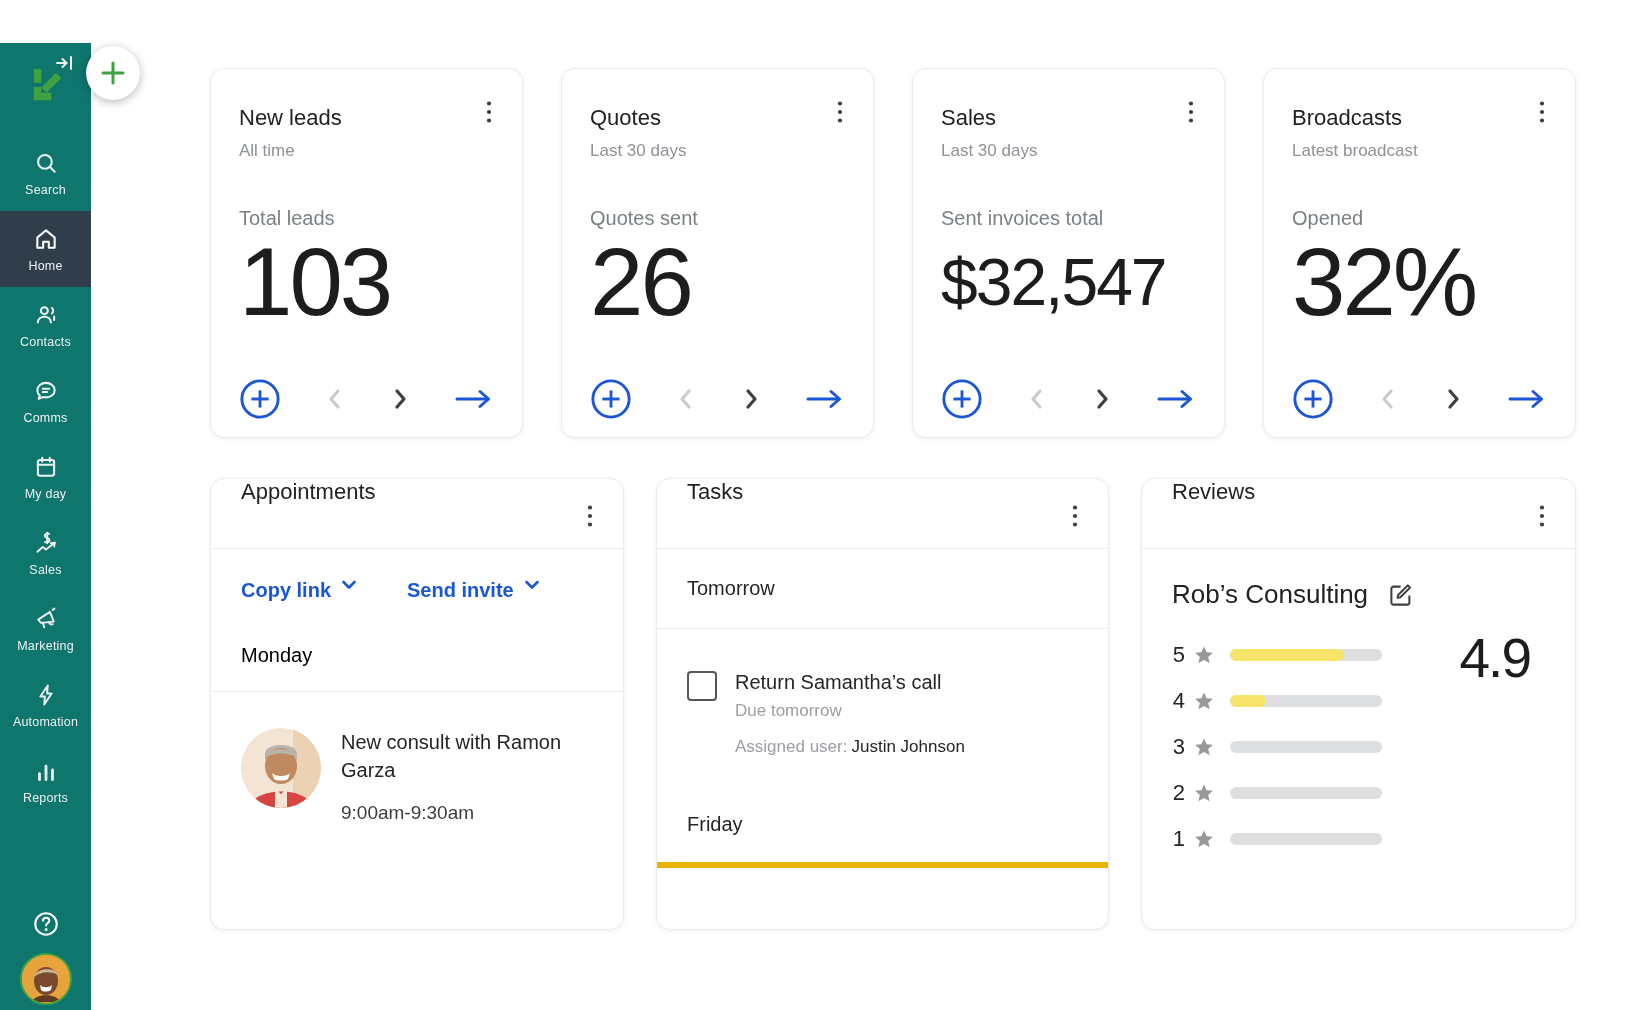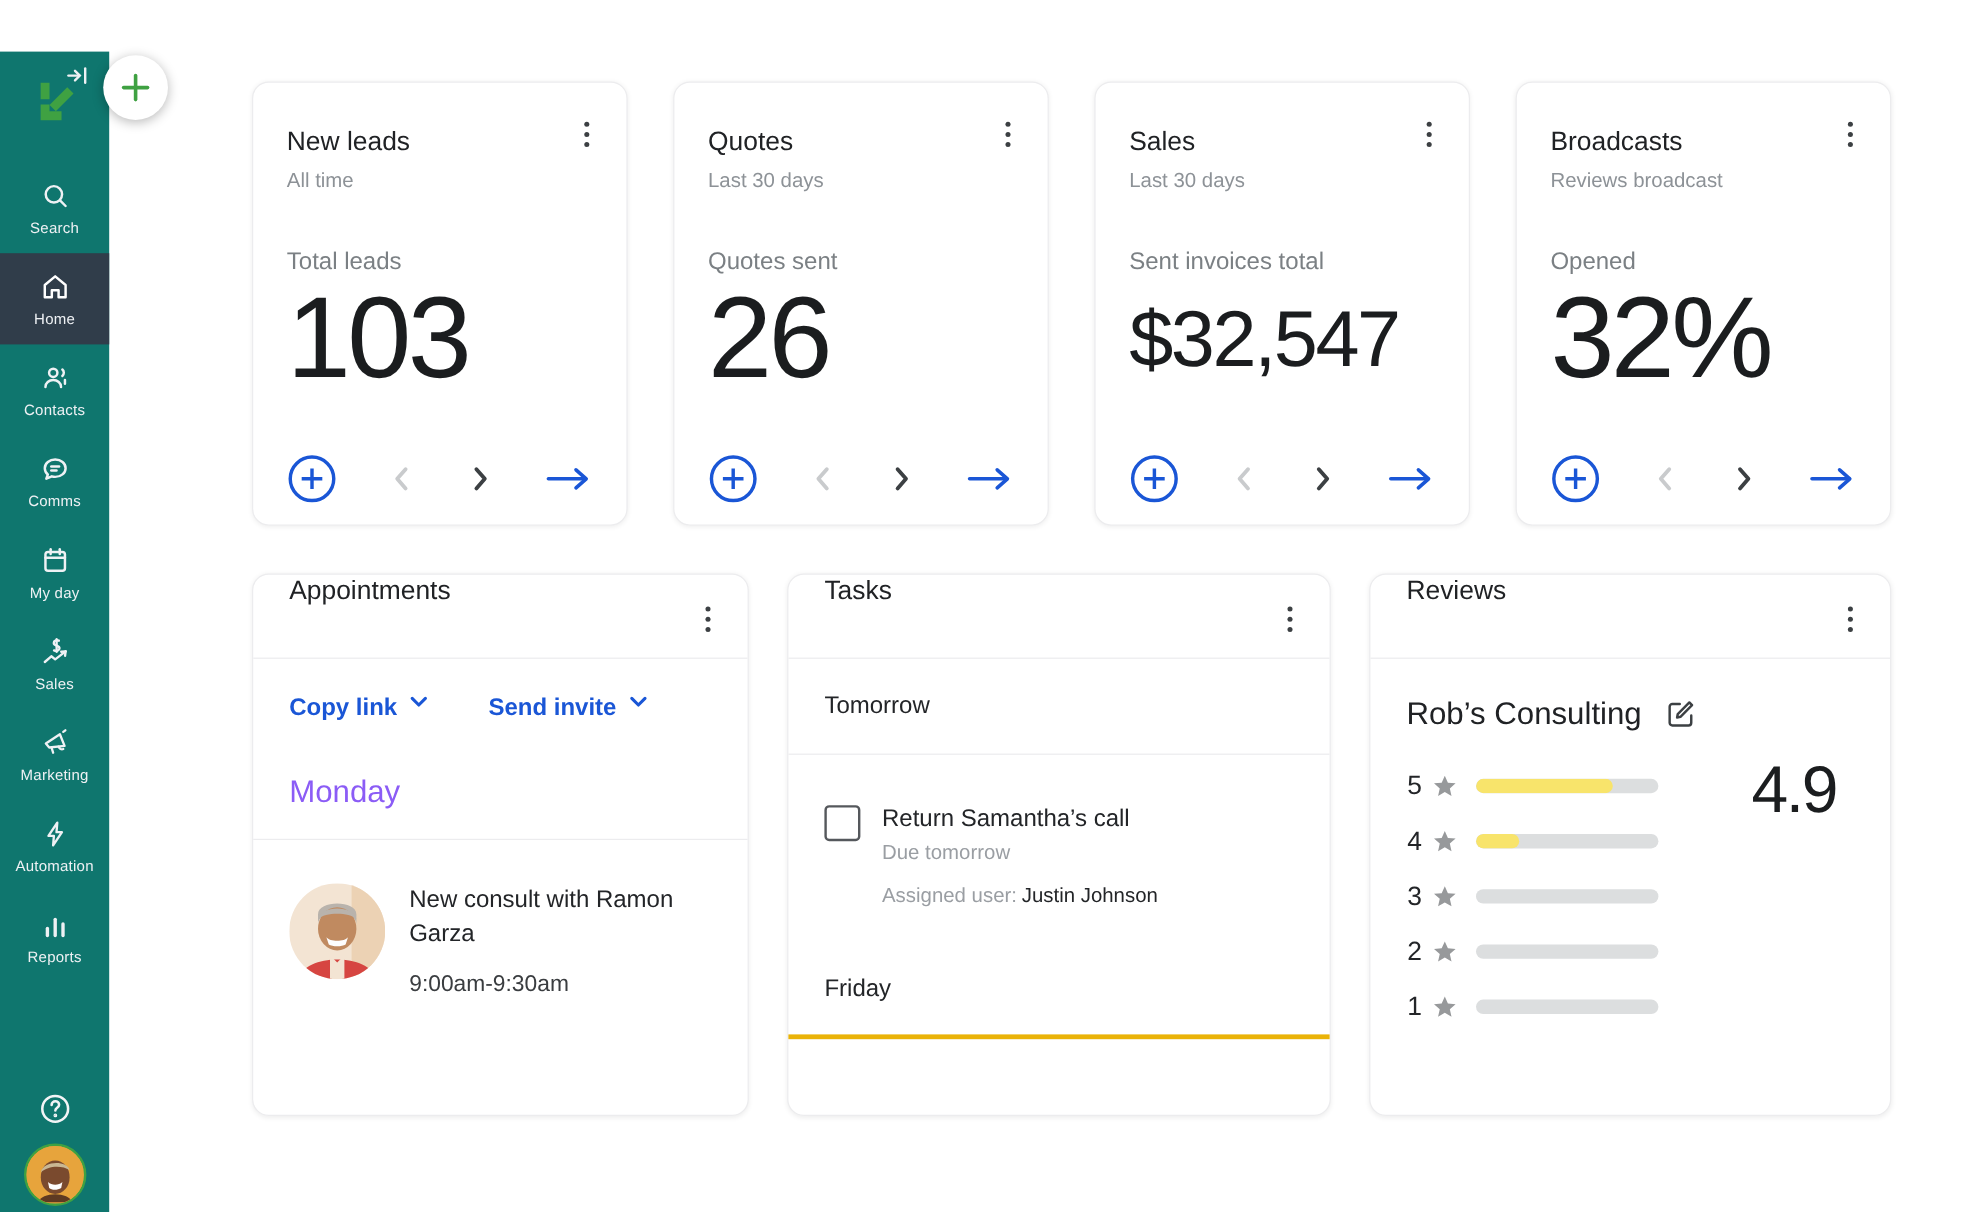--- a/index.html
+++ b/index.html
@@ -52,39 +52,39 @@
   .panel { height:452px; }
   .panel-header { height:70px; display:flex; align-items:flex-start; padding:0 30px;
                   border-bottom:1px solid #ececee; position:relative; }
   .panel-title { font-size:22px; font-weight:500; color:#202225; }
   .panel-header .kebab { top:24px; }
 
   
   .appt-actions { display:flex; gap:50px; padding:30px 30px 0 30px; }
   .link-btn { display:flex; gap:10px; color:#1a56d6; font-size:20px;
               font-weight:600; background:none; border:none; cursor:pointer; }
-  .appt-day { font-size:26px; color:#8b5cf6; padding:42px 30px 24px 30px; }
+  .appt-day { font-size:20px; color:#000000; padding:42px 30px 24px 30px; }
   .divider { border-top:1px solid #ececee; }
   .appt-event { display:flex; gap:20px; padding:36px 30px 0 30px; cursor:pointer; }
   .appt-avatar { width:80px; height:80px; border-radius:50%; overflow:hidden; flex:0 0 80px; }
   .appt-title { font-size:20px; line-height:1.4; color:#232528; max-width:240px; }
   .appt-time { font-size:19px; color:#3a3d40; margin-top:18px; }
 
   
   .section-head { font-size:20px; color:#232528; padding:28px 30px; }
   .section-head.bordered { border-bottom:1px solid #ececee; }
   .task-row { display:flex; gap:18px; padding:42px 30px 0 30px; }
   .checkbox { width:30px; height:30px; border:2px solid #55585c; border-radius:4px;
               background:#fff; flex:0 0 30px; cursor:pointer; }
   .task-title { font-size:20px; color:#232528; }
   .task-due { font-size:17px; color:#9a9ea3; margin-top:7px; }
   .task-assigned { font-size:17px; margin-top:16px; }
   .task-assigned .muted { color:#9a9ea3; }
   .task-assigned .who { color:#232528; margin-left:4px; }
-  .friday-head { padding:56px 30px 26px 30px; border-bottom:4px solid #eab308; }
+  .friday-head { padding:56px 30px 26px 30px; border-bottom:6px solid #eab308; }
 
   
   .biz-row { display:flex; align-items:center; gap:20px; padding:30px 30px 0 30px; }
   .biz-name { font-size:26px; color:#202225; }
   .edit-btn { background:none; border:none; cursor:pointer; display:flex; }
   .ratings { padding:28px 0 0 28px; }
   .rating-row { display:flex; align-items:center; gap:9px; height:34px; margin-bottom:12px; }
   .rating-num { font-size:22px; color:#232528; width:15px; text-align:right; }
   .rating-bar { width:152px; height:12px; border-radius:6px; background:#dcdedf;
                 overflow:hidden; margin-left:7px; }
@@ -360,21 +360,21 @@
           <svg width="40" height="24" viewBox="0 0 40 24" fill="none" stroke="#1a56d6" stroke-width="3" stroke-linecap="round" stroke-linejoin="round">
               <line x1="3" y1="12" x2="34" y2="12"></line>
               <path d="M26 4.5 L34.5 12 L26 19.5"></path>
             </svg>
         </button>
       </div>
     </div>
 
     <div class="card stat-card">
       <div class="stat-title">Broadcasts</div>
-      <div class="stat-sub">Reviews broadcast</div>
+      <div class="stat-sub">Latest broadcast</div>
       <div class="stat-label">Opened</div>
       <div class="stat-value">32%</div>
       <div class="kebab">
         <svg width="6" height="24" viewBox="0 0 6 24">
             <circle cx="3" cy="3.5" r="2.1" fill="#3c4043"></circle>
             <circle cx="3" cy="12" r="2.1" fill="#3c4043"></circle>
             <circle cx="3" cy="20.5" r="2.1" fill="#3c4043"></circle>
           </svg>
       </div>
       <div class="stat-footer">

